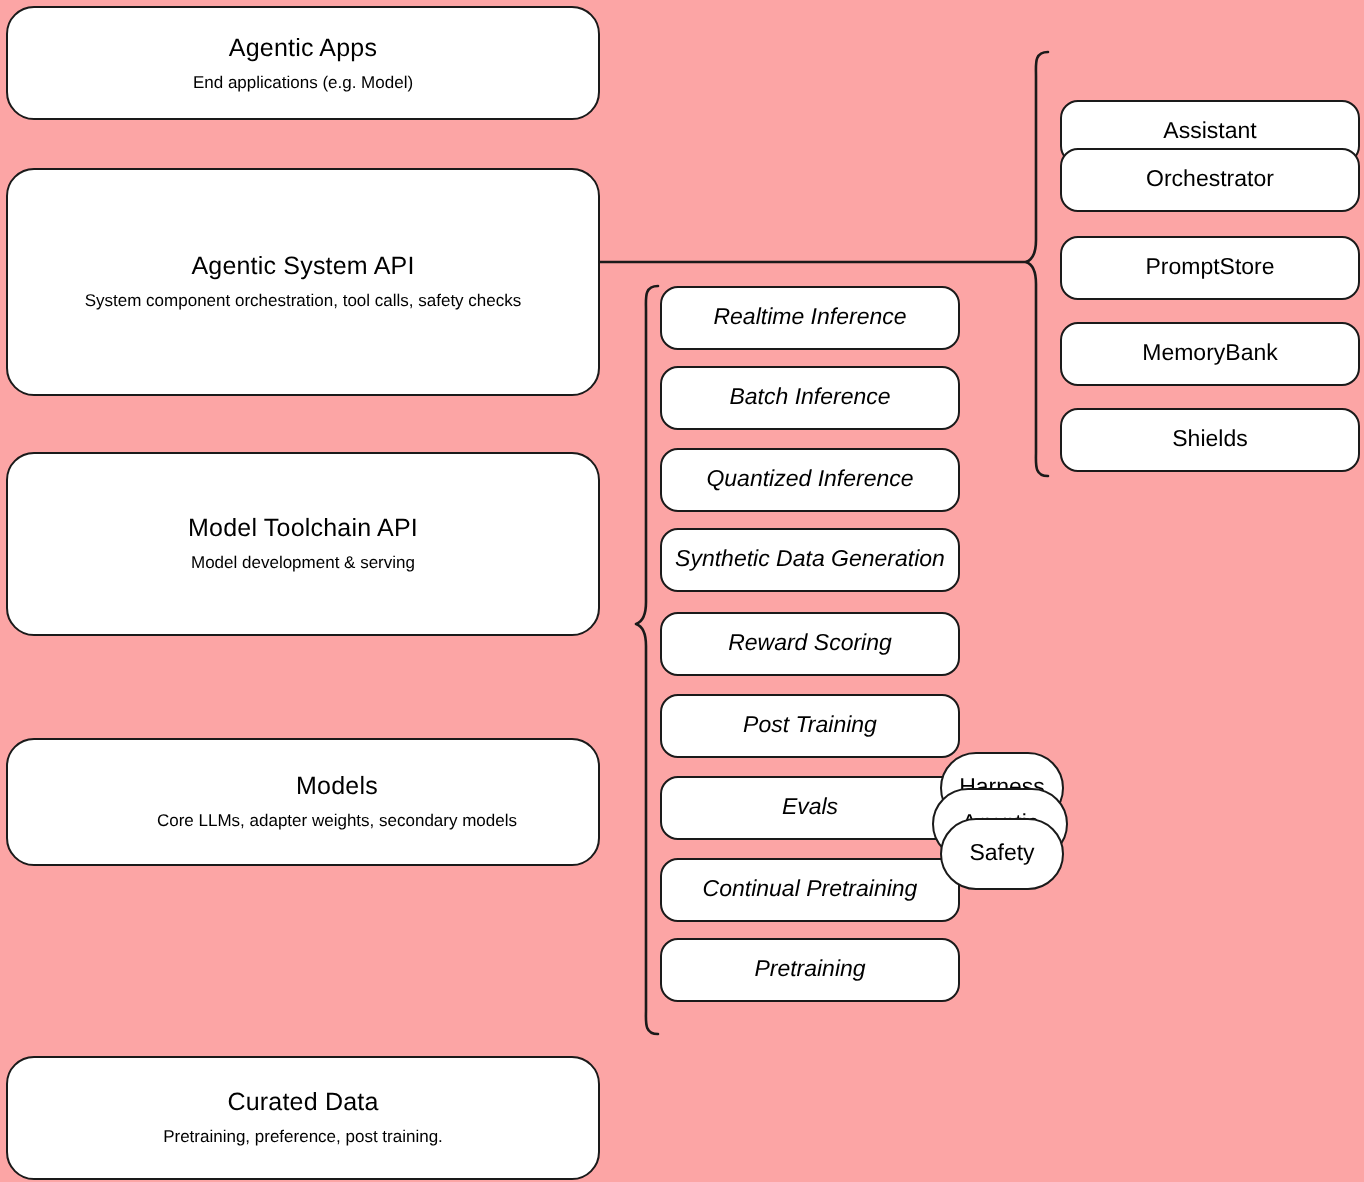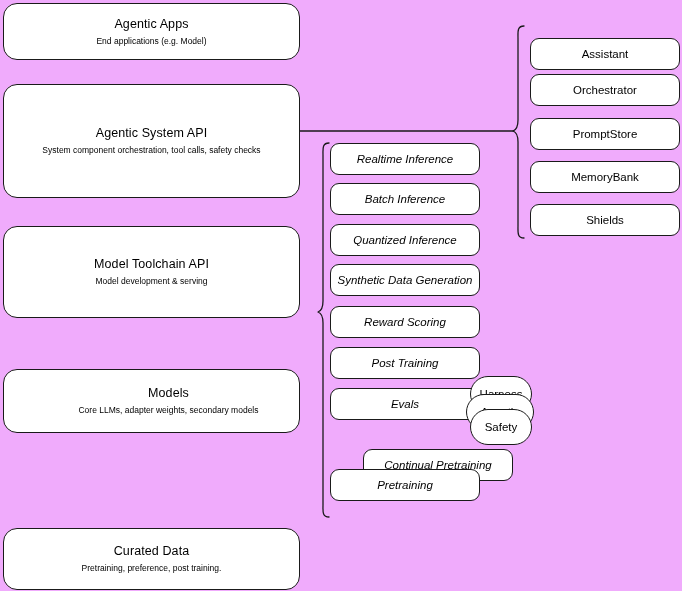--- a/index.html
+++ b/index.html
@@ -10,21 +10,21 @@
   }
   body {
     font-family: "Liberation Sans", sans-serif;
     color: #000000;
   }
   #canvas {
     position: relative;
     width: 682px;
     height: 591px;
     overflow: hidden;
-    background: #f0abfc;
+    background: #fca5a5;
   }
   .box {
     position: absolute;
     box-sizing: border-box;
     border: 1.3px solid #1a1a1a;
     background: #ffffff;
     display: flex;
     flex-direction: column;
     align-items: center;
     justify-content: center;
@@ -163,38 +163,38 @@
     </div>
   <div class="box comp-box mid-box" style="top:306px;">
       <span>Reward Scoring</span>
     </div>
   <div class="box comp-box mid-box" style="top:347px;">
       <span>Post Training</span>
     </div>
   <div class="box comp-box mid-box" style="top:388px;">
       <span>Evals</span>
     </div>
-  <div class="box comp-box mid-box" style="top:449px;margin-left:33px;">
+  <div class="box comp-box mid-box" style="top:429px;">
       <span>Continual Pretraining</span>
     </div>
   <div class="box comp-box mid-box" style="top:469px;">
       <span>Pretraining</span>
     </div>
 
   <div class="pill" style="left:470px; top:376px; width:62px;">
       <span>Harness</span>
     </div>
   <div class="pill" style="left:466px; top:394px; width:68px;">
       <span>Agentic</span>
     </div>
   <div class="pill" style="left:470px; top:409px; width:62px;">
       <span>Safety</span>
     </div>
 
-  <div class="box comp-box right-box" style="top:38px;">
+  <div class="box comp-box right-box" style="top:50px;">
       <span>Assistant</span>
     </div>
   <div class="box comp-box right-box" style="top:74px;">
       <span>Orchestrator</span>
     </div>
   <div class="box comp-box right-box" style="top:118px;">
       <span>PromptStore</span>
     </div>
   <div class="box comp-box right-box" style="top:161px;">
       <span>MemoryBank</span>

